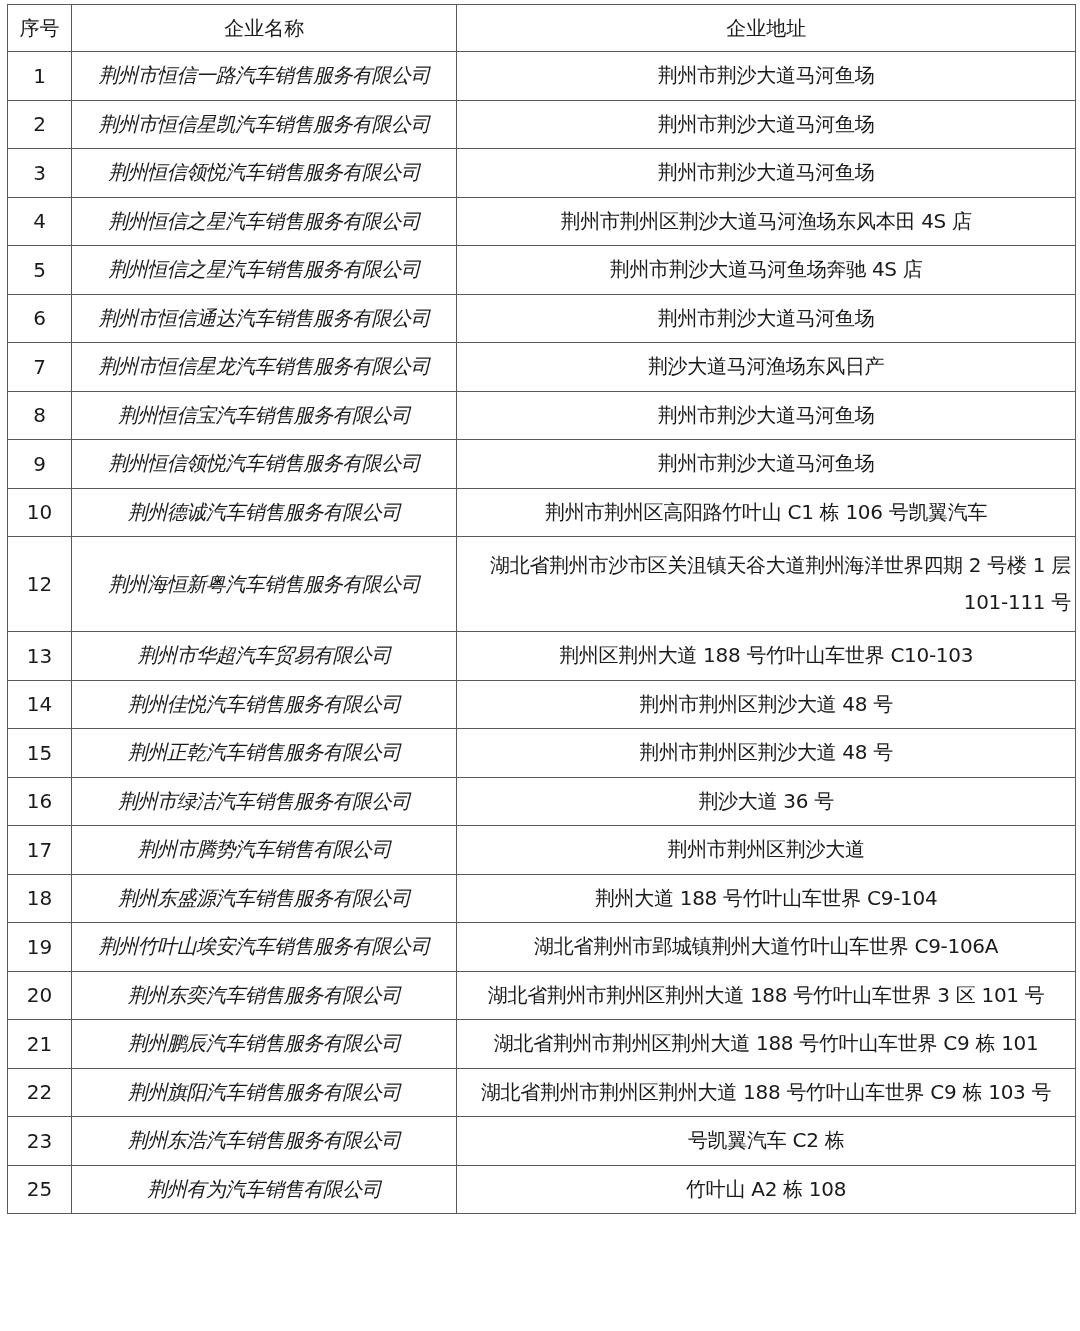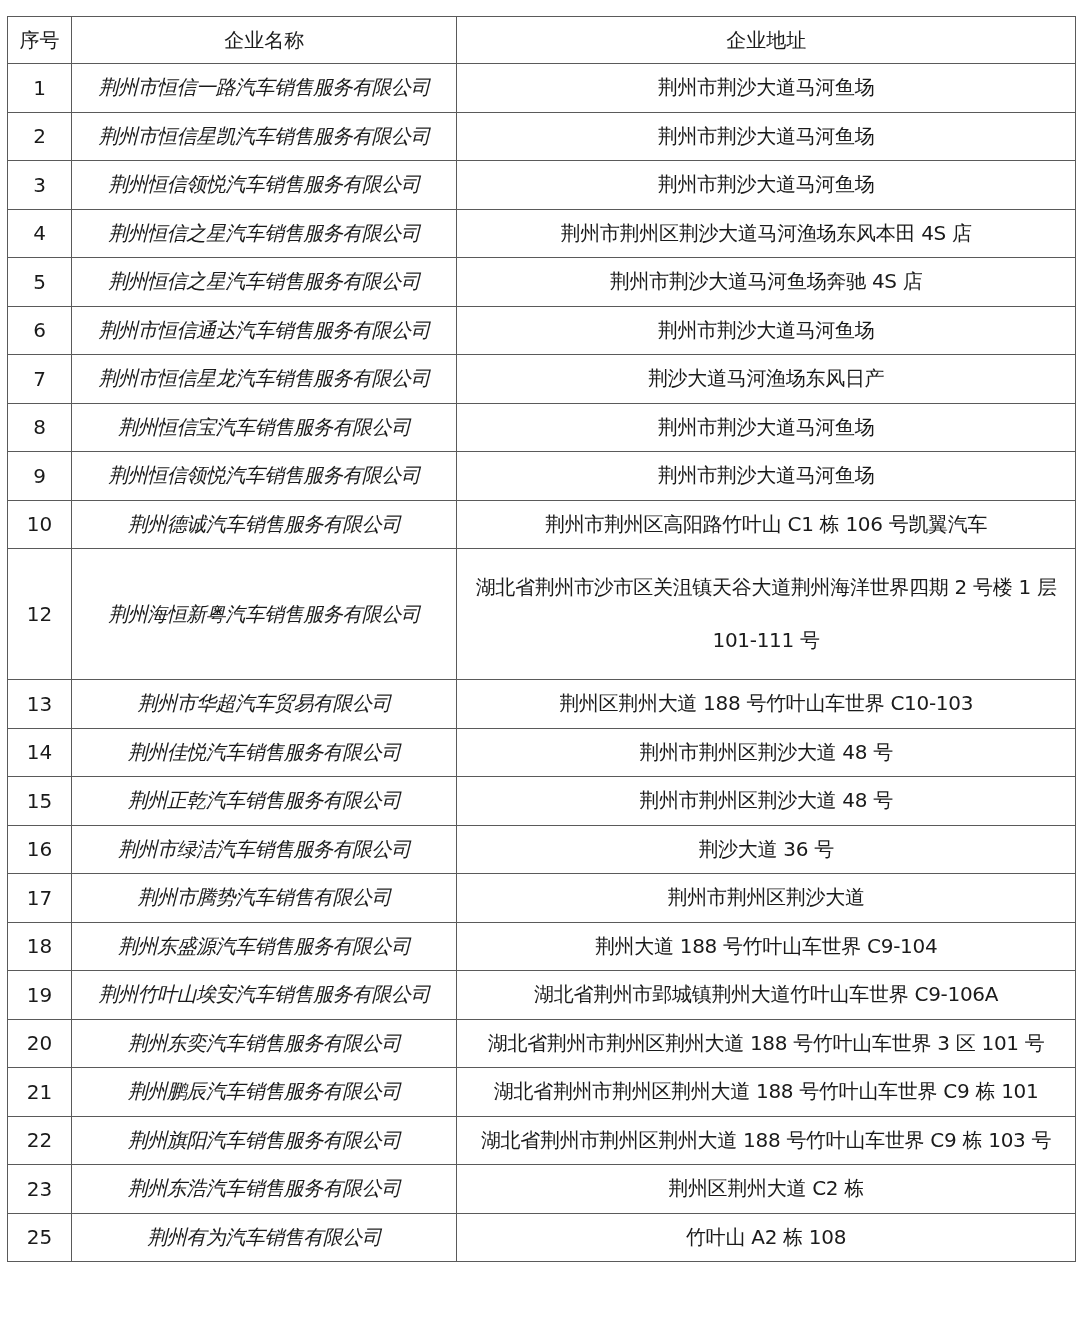--- a/index.html
+++ b/index.html
@@ -1,36 +1,36 @@
 <!DOCTYPE html>
 <html><head>
 <meta charset="utf-8">
 <style>
   html, body { margin: 0; padding: 0; background: #ffffff; }
   body { width: 1080px; height: 1331px; position: relative; overflow: hidden; }
   .tbl {
-    position: absolute; left: 7px; top: 16px;
+    position: absolute; left: 7px; top: 4px;
     width: 1069px;
     border-collapse: collapse;
     table-layout: fixed;
     font-family: "DejaVu Sans", "Liberation Sans", sans-serif;
     font-size: 20px;
     color: #1a1a1a;
   }
   .tbl td, .tbl th {
     border: 1.5px solid #5a5a5a;
     text-align: center;
     vertical-align: middle;
     font-weight: normal;
     padding: 0 6px;
     height: 47.5px;
     white-space: nowrap;
   }
   .tbl th { height: 46px; }
-  .tbl td.addr-wrap { white-space: normal; line-height: 53px; height: 92px; padding: 12px 4px; }
+  .tbl td.addr-wrap { white-space: normal; line-height: 37px; height: 92px; padding: 1px 4px; text-align: right; }
   .col-no { width: 64px; }
   .col-name { width: 384px; }
   .col-addr { width: 617px; }
   .name-cell { letter-spacing: -0.5px; font-style: italic; }
   .addr-cell { letter-spacing: -0.3px; }
 </style>
 </head>
 <body>
 
 <table class="tbl">
@@ -148,21 +148,21 @@
       <td class="addr-cell">湖北省荆州市荆州区荆州大道 188 号竹叶山车世界 C9 栋 101</td>
     </tr>
     <tr>
       <td>22</td>
       <td class="name-cell">荆州旗阳汽车销售服务有限公司</td>
       <td class="addr-cell">湖北省荆州市荆州区荆州大道 188 号竹叶山车世界 C9 栋 103 号</td>
     </tr>
     <tr>
       <td>23</td>
       <td class="name-cell">荆州东浩汽车销售服务有限公司</td>
-      <td class="addr-cell">荆州区荆州大道 C2 栋</td>
+      <td class="addr-cell">号凯翼汽车 C2 栋</td>
     </tr>
     <tr>
       <td>25</td>
       <td class="name-cell">荆州有为汽车销售有限公司</td>
       <td class="addr-cell">竹叶山 A2 栋 108</td>
     </tr>
   </tbody>
 </table>
 
 </body></html>

